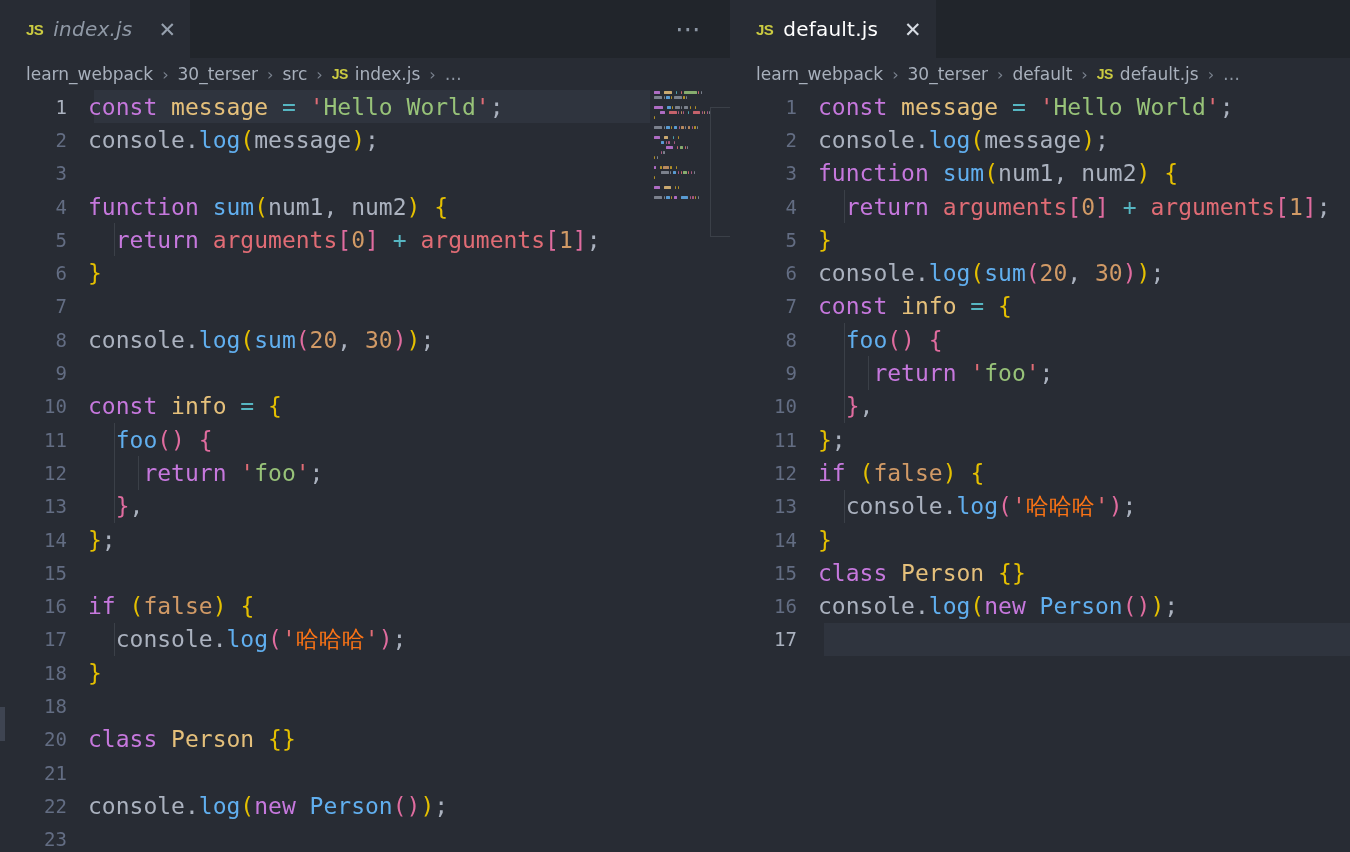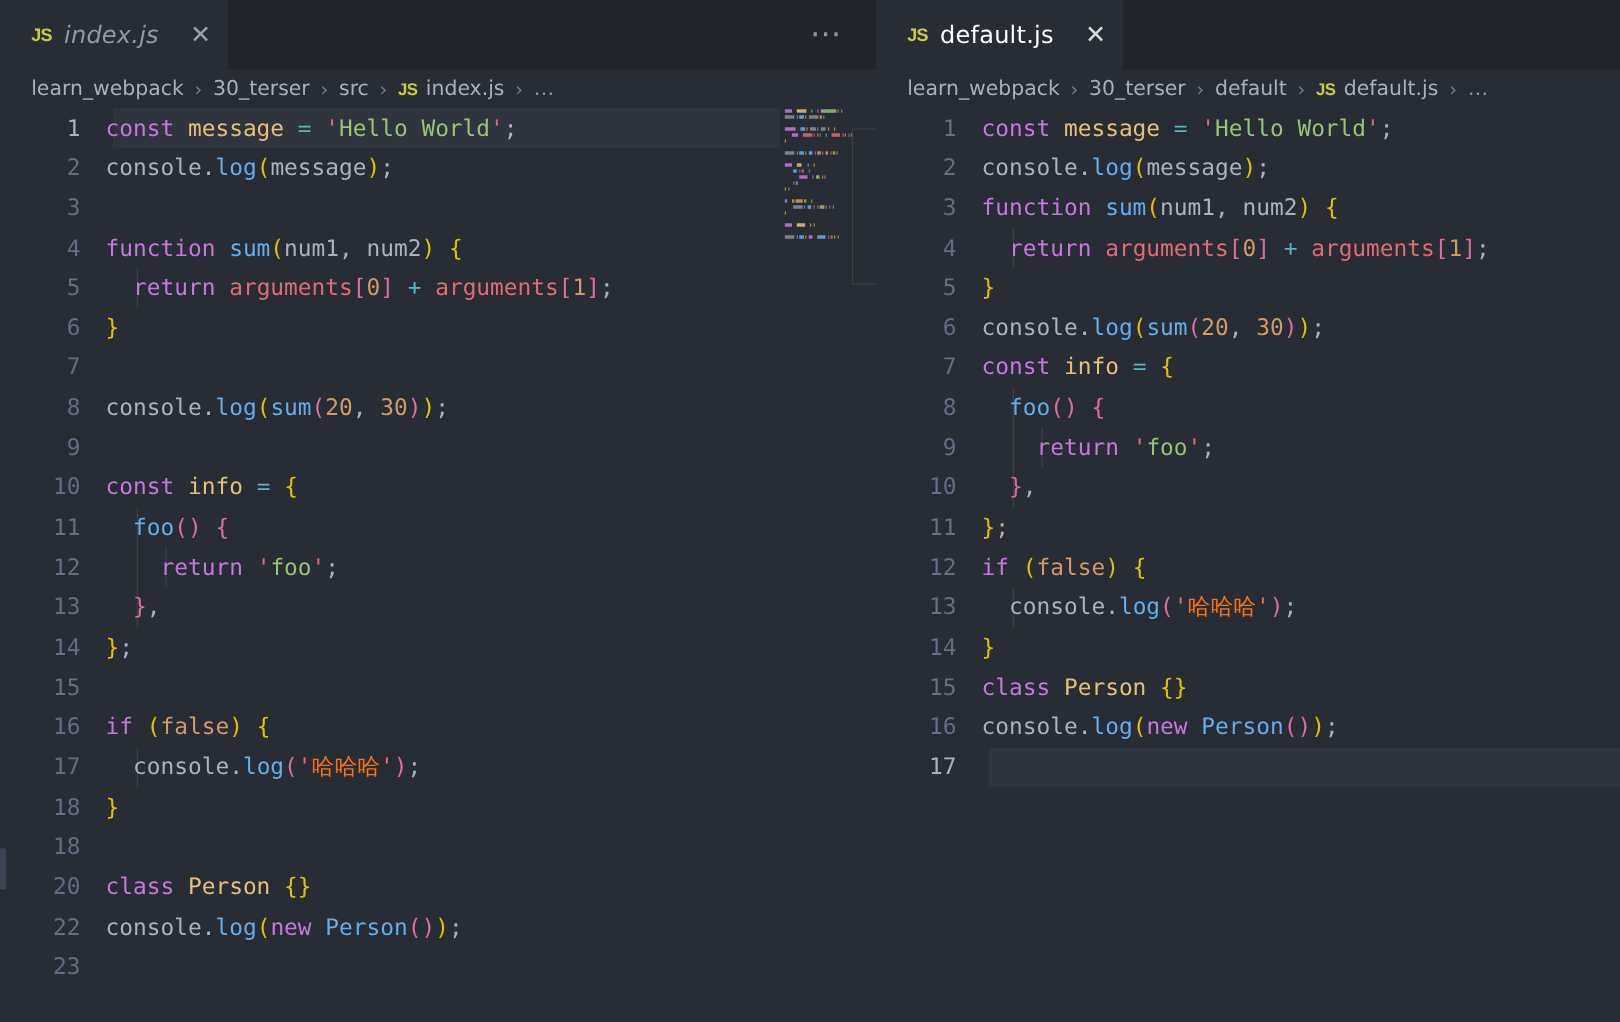--- a/index.html
+++ b/index.html
@@ -60,21 +60,21 @@
   .lines { position:absolute; inset:0; }
   .line { position:relative; height:33.3px; display:flex; align-items:center; font-size:0; }
   .line .hl { position:absolute; left:94px; top:0; height:33.3px; background:#2f343e; }
   .ln {
     width:88px; flex:0 0 88px; text-align:right; padding-right:21px;
     font-family:"DejaVu Sans Mono", monospace; font-size:19px; color:#636d83;
     position:relative; z-index:2;
   }
   .ln.cur { color:#abb2bf; }
   .code {
-    font-family:"DejaVu Sans Mono", monospace; font-size:19px; letter-spacing:0px;
+    font-family:"DejaVu Sans Mono", monospace; font-size:23px; letter-spacing:0px;
     white-space:pre; position:relative; z-index:2; color:#abb2bf;
   }
   .ind { position:absolute; top:0; width:1px; height:33.3px; background:#3b4048; z-index:1; }
 
   
   .kw   { color:#c678dd; }   
   .var  { color:#e5c07b; }   
   .op   { color:#56b6c2; }   
   .str  { color:#98c379; }   
   .quo  { color:#e06c75; }   
@@ -219,20 +219,24 @@
           </div>
           <div class="line">
             <div class="ln">18</div>
             <div class="code"></div>
           </div>
           <div class="line">
             <div class="ln">20</div>
             <div class="code"><span class="kw">class</span><span class="pl"> </span><span class="var">Person</span><span class="pl"> </span><span class="by">{</span><span class="by">}</span></div>
           </div>
           <div class="line">
+            <div class="ln">21</div>
+            <div class="code"></div>
+          </div>
+          <div class="line">
             <div class="ln">22</div>
             <div class="code"><span class="pl">console</span><span class="pl">.</span><span class="fn">log</span><span class="by">(</span><span class="kw">new</span><span class="pl"> </span><span class="fn">Person</span><span class="bm">(</span><span class="bm">)</span><span class="by">)</span><span class="pl">;</span></div>
           </div>
           <div class="line">
             <div class="ln">23</div>
             <div class="code"></div>
           </div>
         </div>
       <div class="edgemark" style="top:617px;height:34px;"></div>
       <div class="minimap" id="minimap-left">

